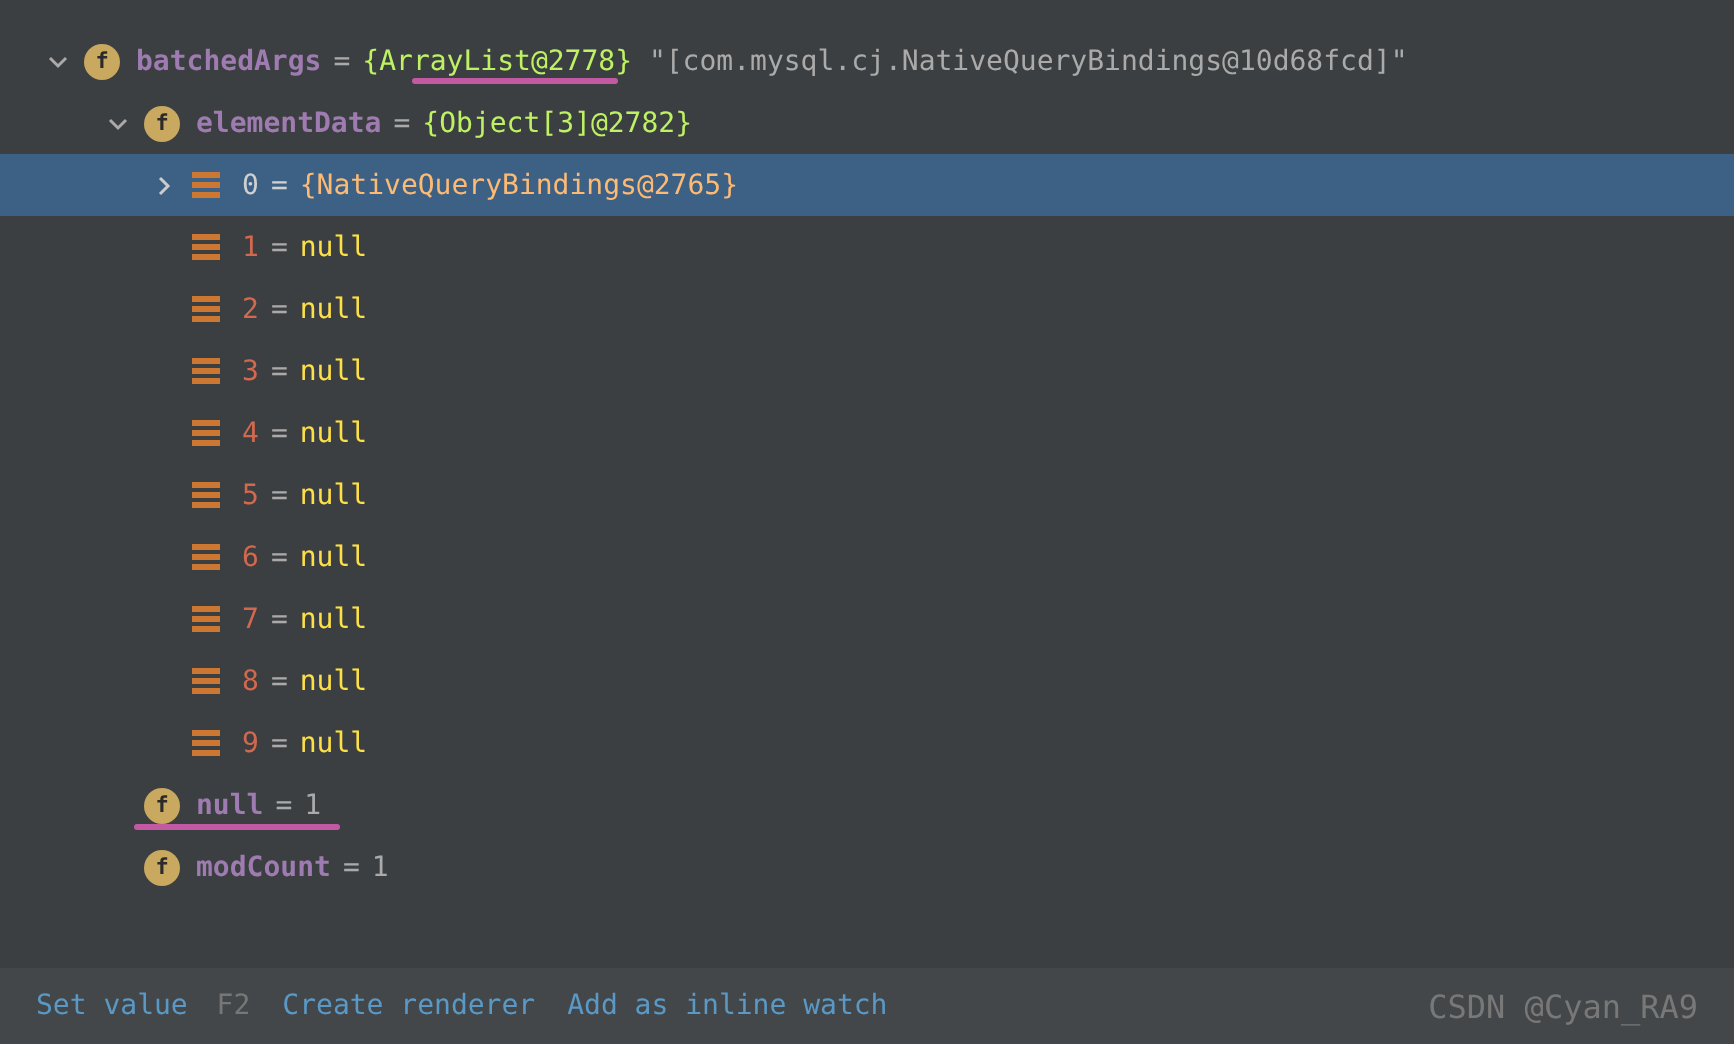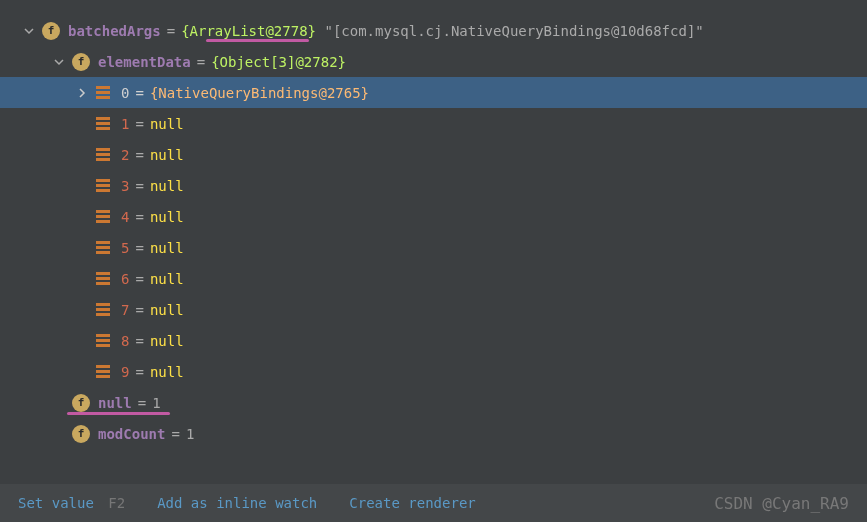--- a/index.html
+++ b/index.html
@@ -121,21 +121,21 @@
       height: 38px;
       background: #444749;
       display: flex;
       align-items: center;
       padding: 0 18px;
       justify-content: space-between;
     }
     .bottom-left {
       display: flex;
       align-items: center;
-      gap: 32px;
+      gap: 16px;
     }
     .action-link {
       color: #5a99c6;
       cursor: pointer;
     }
     .shortcut {
       color: #777;
       margin-left: 6px;
     }
     .watermark {
@@ -280,17 +280,17 @@
 
 <div class="underline" style="top:39px; left:206px; width:103px;"></div>
 <div class="underline" style="top:412px; left:67px; width:103px;"></div>
 
 <div class="bottom-bar">
   <div class="bottom-left">
     <span>
       <span class="action-link">Set value</span>
       <span class="shortcut">F2</span>
     </span>
+    <span class="action-link">Create renderer</span>
     <span class="action-link">Add as inline watch</span>
-    <span class="action-link">Create renderer</span>
   </div>
   <div class="watermark">CSDN @Cyan_RA9</div>
 </div>
 
 </body></html>

